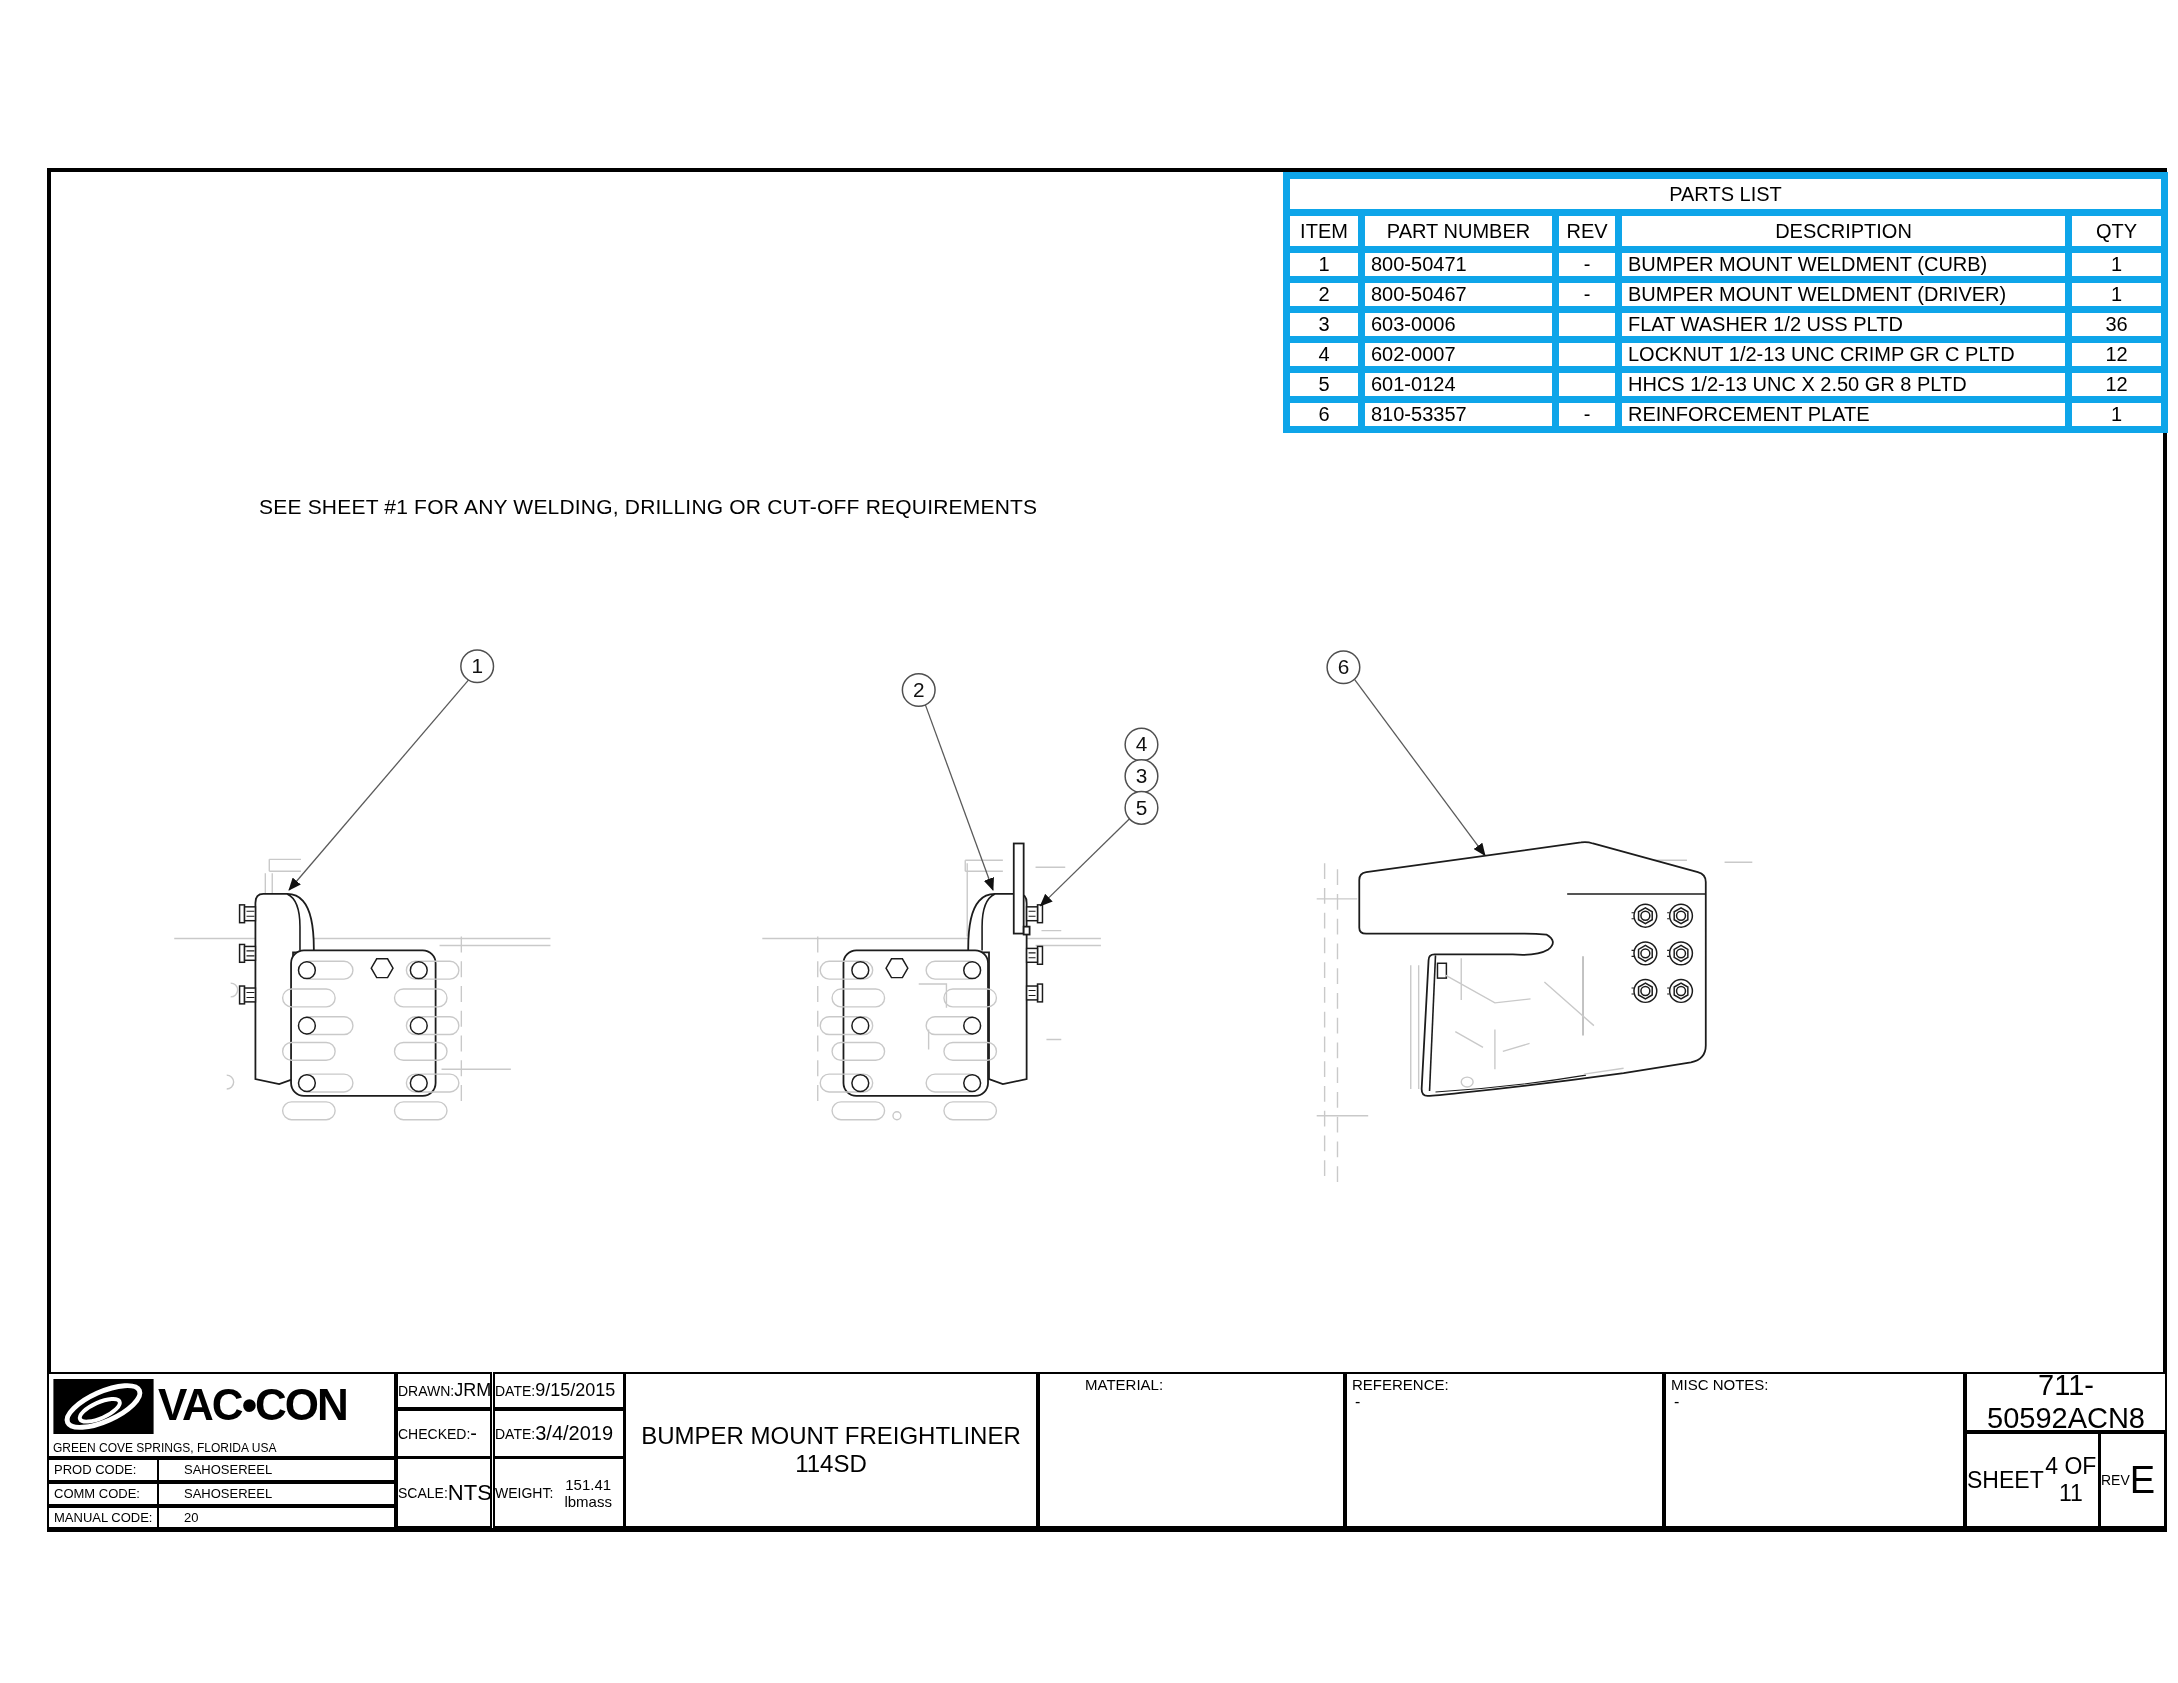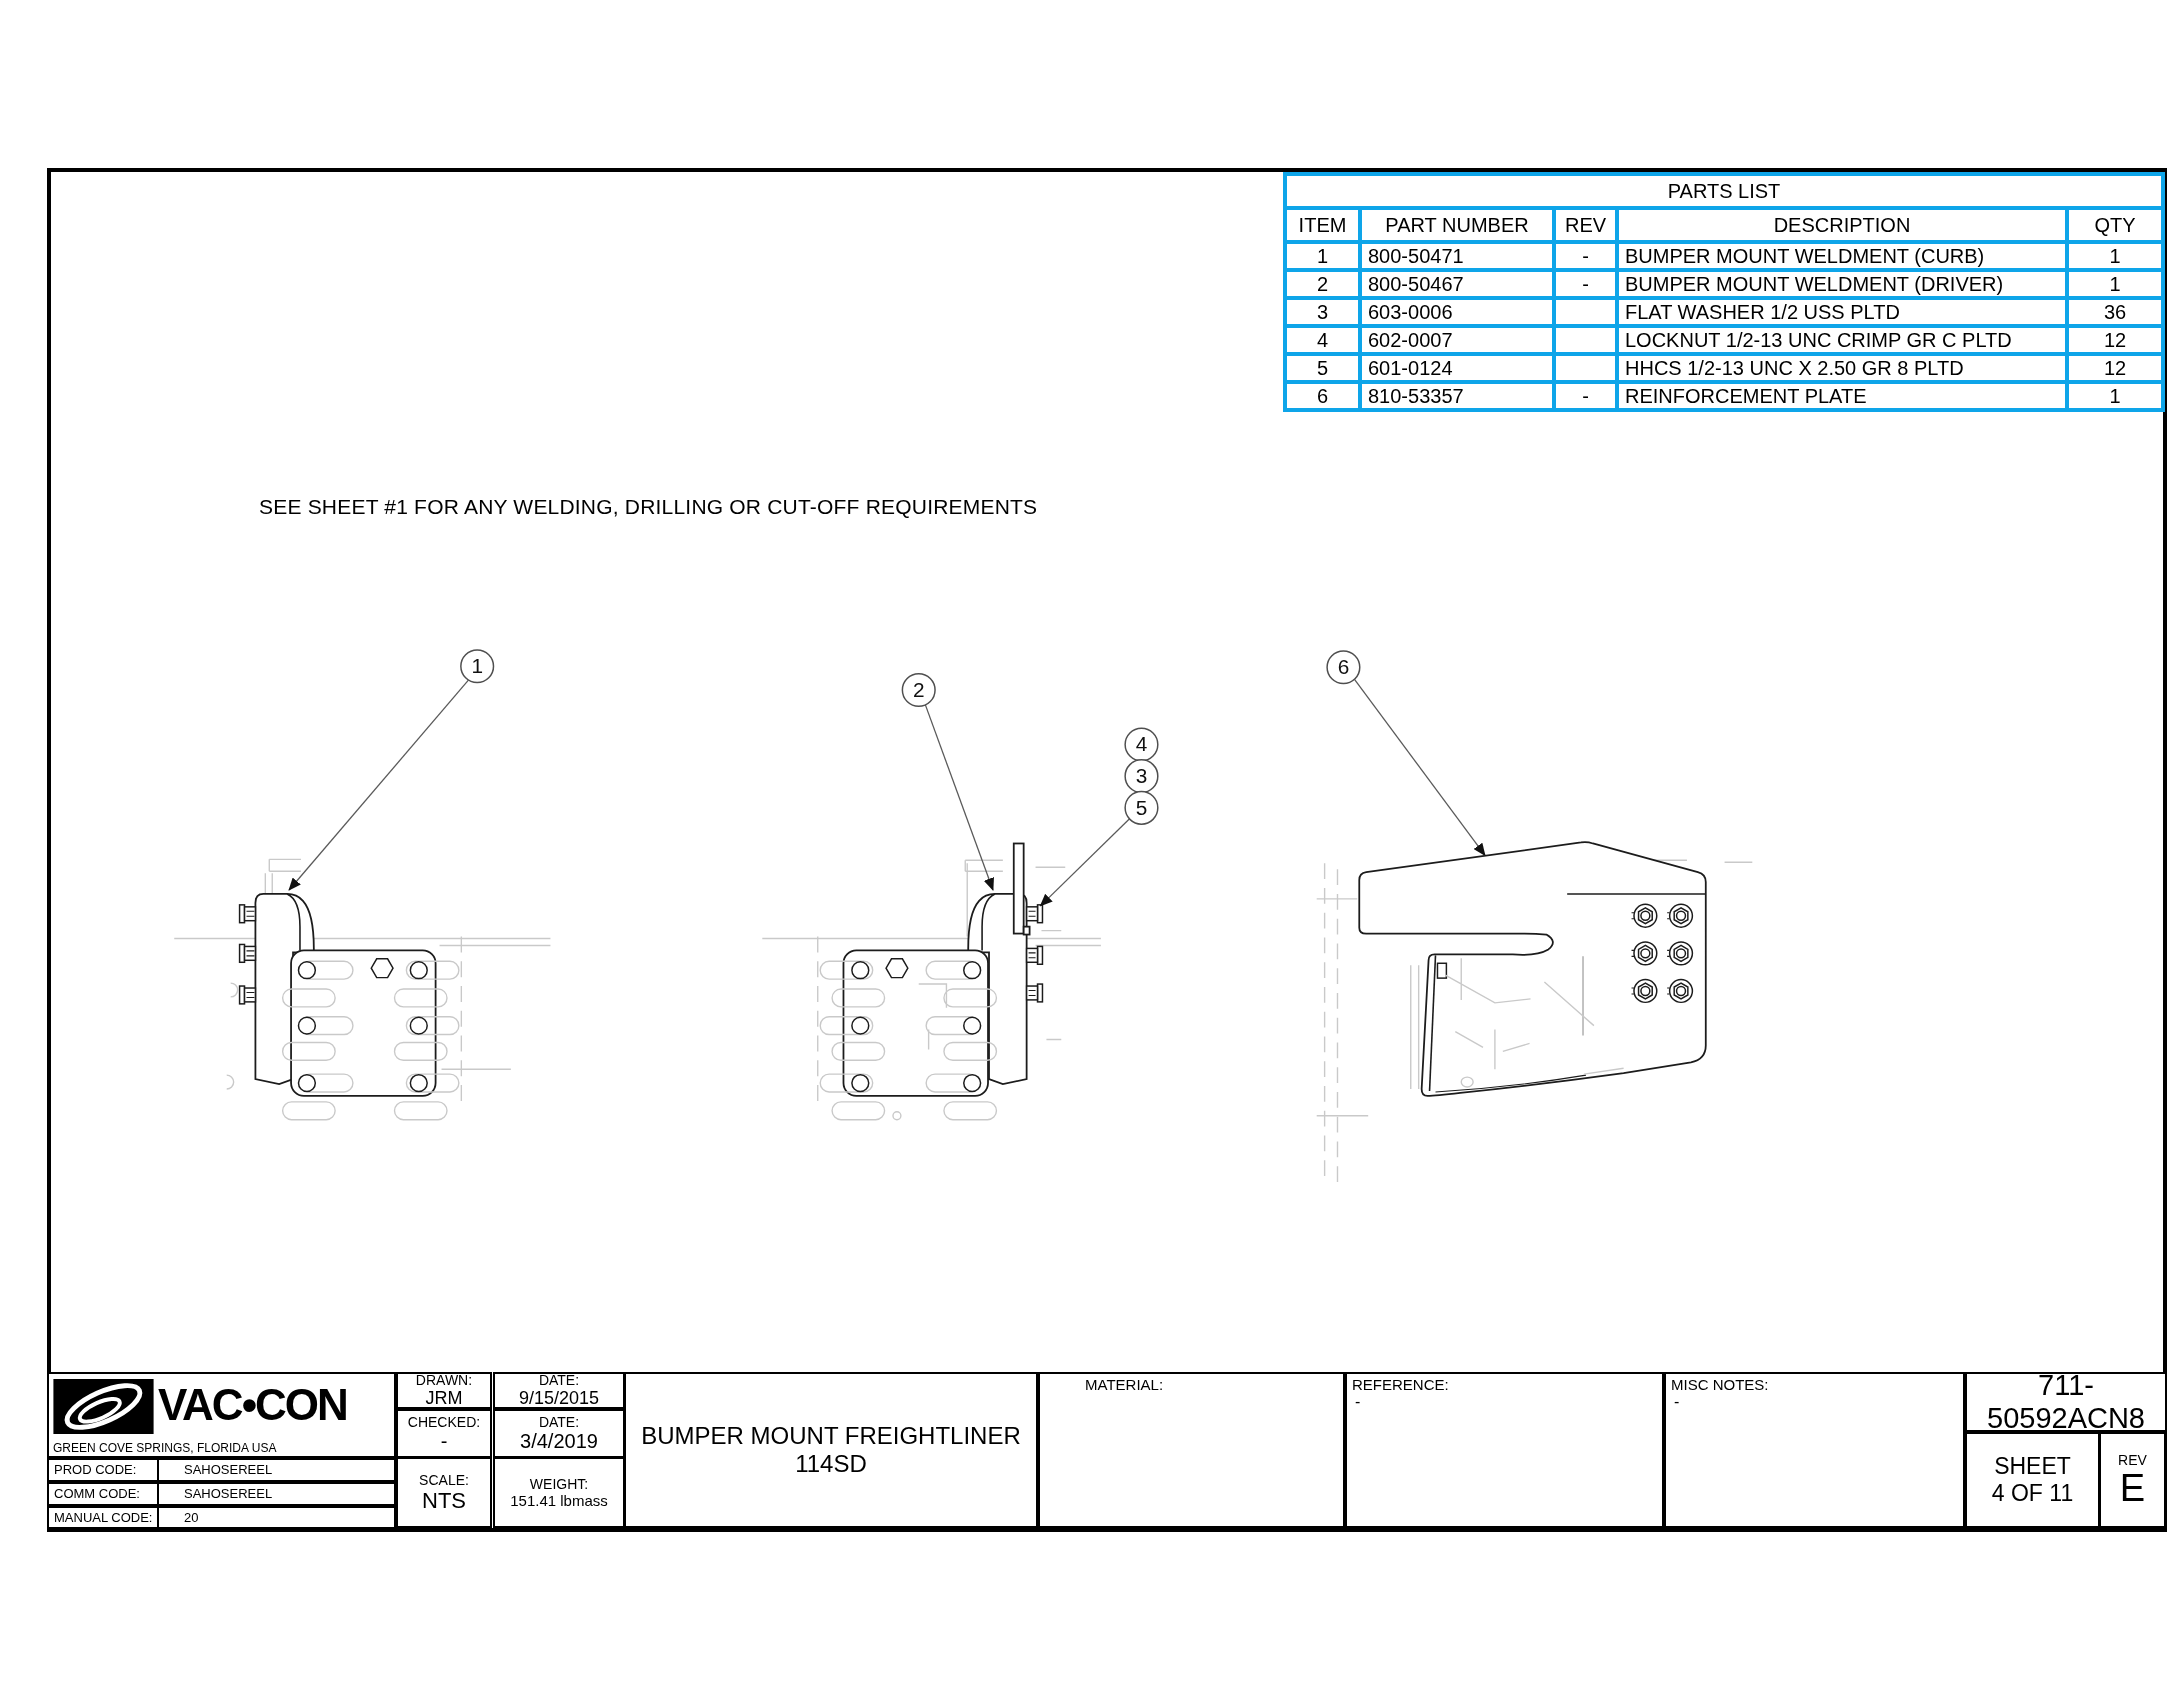--- a/index.html
+++ b/index.html
@@ -20,34 +20,34 @@
   .leader{fill:none;stroke:#5a5a5a;stroke-width:1.3;marker-end:url(#ah);}
   .balloon{fill:#fff;stroke:#4f4f4f;stroke-width:1.5;}
   .bnum{font-family:"Liberation Sans",sans-serif;font-size:21px;fill:#111;text-anchor:middle;}
 
   
   .gen-note{position:absolute;left:259px;top:495px;font-size:21px;letter-spacing:0.2px;}
 
   
   .parts-table{position:absolute;left:1283px;top:172px;border-collapse:collapse;
         table-layout:fixed;width:879px;font-size:20px;}
-  .parts-table td,.parts-table th{border:4px solid #0ea5e9;padding:0 6px;overflow:hidden;
+  .parts-table td,.parts-table th{border:7px solid #0ea5e9;padding:0 6px;overflow:hidden;
         white-space:nowrap;font-weight:normal;margin-top:16px;}
   .parts-table .tbl-title{text-align:center;height:30px;font-size:20px;}
   .parts-table thead th{text-align:center;height:30px;}
   .parts-table tbody tr{height:28px;}
   .td-c{text-align:center;}
   .td-l{text-align:left;}
 
   
   .title-block{position:absolute;left:47px;top:1372px;width:2120px;height:156px;}
   .tb-cell{position:absolute;border:2px solid #000;box-sizing:border-box;background:#fff;}
   .tb-label{font-size:14px;display:block;}
   .tb-value{font-size:20px;display:block;}
-  .cen{display:flex;flex-direction:column;align-items:center;justify-content:center;text-align:center;}
+  .cen{display:flex;align-items:center;justify-content:flex-start;text-align:center;}
   .pad{padding:2px 5px;}
   .logo-swoosh{position:absolute;left:4px;top:5px;}
   .logo-word{position:absolute;left:109px;top:6px;font-size:44px;font-weight:bold;
         letter-spacing:-2px;white-space:nowrap;}
   .logo-addr{position:absolute;left:4px;bottom:1px;font-size:12px;white-space:nowrap;}
   .code-label{position:absolute;left:0;top:0;width:110px;height:100%;
         border-right:2px solid #000;box-sizing:border-box;padding:2px 0 0 5px;font-size:13px;}
   .code-value{position:absolute;left:135px;top:0;padding:2px 0 0 0;font-size:13px;}
   .dash-val{font-size:16px;padding-left:3px;}
 </style>

